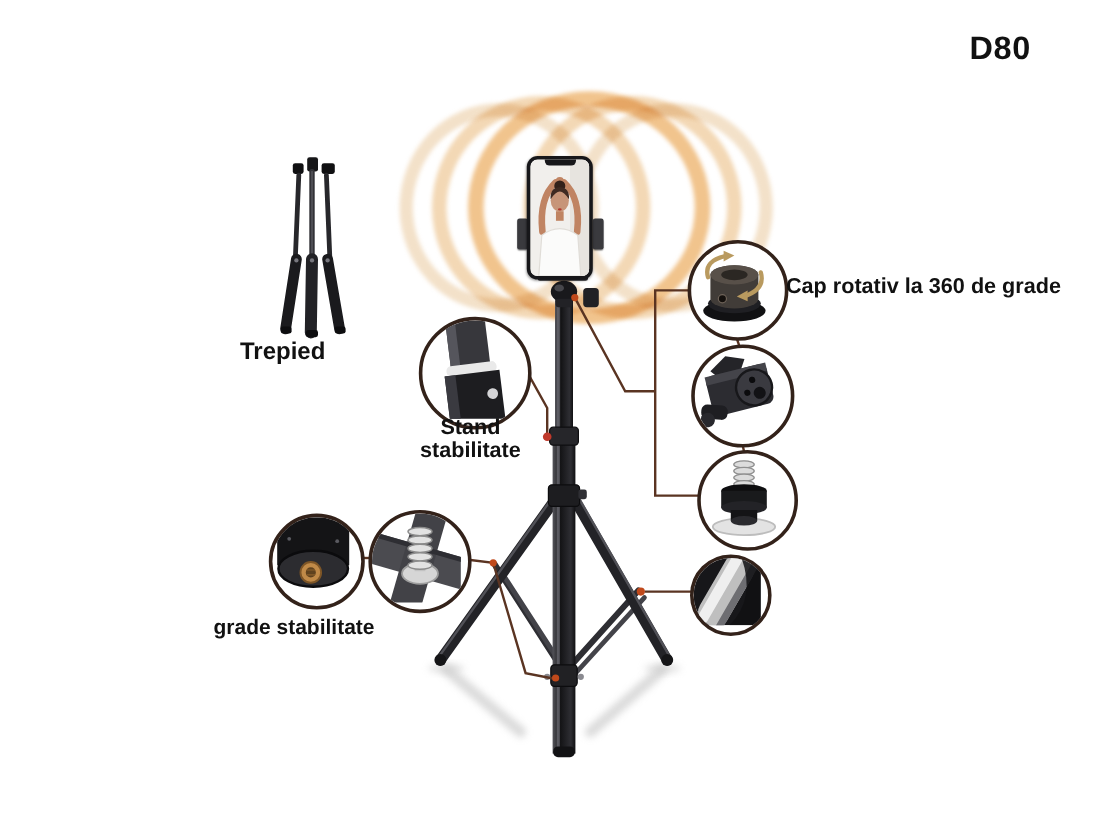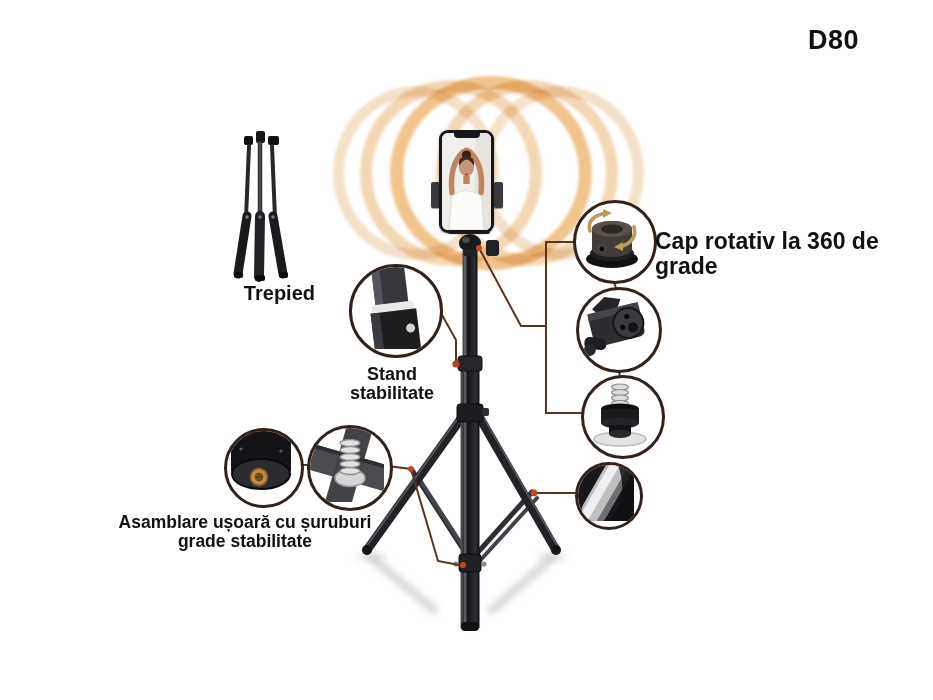--- a/index.html
+++ b/index.html
@@ -4,23 +4,23 @@
 <style>
   html,body{margin:0;padding:0;background:#fff;}
   #stage{
     position:relative;width:933px;height:700px;background:#ffffff;overflow:hidden;
     font-family:"Liberation Sans",sans-serif;color:#111;
   }
   .abs{position:absolute;}
   
   .lbl{font-weight:bold;color:#111;line-height:1.08;}
   #product-code{left:808px;top:26px;font-size:27px;letter-spacing:.5px;}
-  #trepied-label{left:200px;top:283px;width:115px;text-align:right;font-size:20px;}
-  #stand-label{left:335px;top:365px;width:114px;text-align:center;font-size:18px;}
-  #cap-label{left:655px;top:229px;font-size:23px;}
+  #trepied-label{left:200px;top:283px;width:115px;text-align:left;font-size:20px;}
+  #stand-label{left:335px;top:347px;width:114px;text-align:center;font-size:18px;}
+  #cap-label{left:655px;top:229px;font-size:18px;}
   #asamblare-label{left:108px;top:513px;width:274px;text-align:center;font-size:17.5px;}
   
   .ring{position:absolute;border-radius:50%;filter:blur(1.6px);mix-blend-mode:multiply;}
   #ring-outer-left  {left:333px;top:86px;width:144px;height:152px;border:11px solid rgba(233,201,157,.55);}
   #ring-inner-left  {left:360px;top:80px;width:158px;height:162px;border:12px solid rgba(238,201,152,.72);}
   #ring-center      {left:390px;top:76px;width:176px;height:168px;border:13px solid rgba(240,193,135,.95);}
   #ring-inner-right {left:436px;top:80px;width:158px;height:162px;border:12px solid rgba(238,201,152,.72);}
   #ring-outer-right {left:478px;top:86px;width:144px;height:152px;border:11px solid rgba(233,201,157,.55);}
   
   #phone{left:439px;top:130px;width:55px;height:103px;background:#17171a;border-radius:9px;
@@ -289,17 +289,16 @@
   </div>
 
   <div class="abs lbl" id="product-code">D80</div>
   <div class="abs lbl" id="trepied-label">Trepied</div>
   <div class="abs lbl" id="stand-label">
     <div>Stand</div>
     <div>stabilitate</div>
   </div>
   <div class="abs lbl" id="cap-label">Cap rotativ la 360 de grade</div>
   <div class="abs lbl" id="asamblare-label">
-    <div>Asamblare ușoară cu șuruburi</div>
     <div>grade stabilitate</div>
   </div>
 
 </div>
 
 </body></html>

